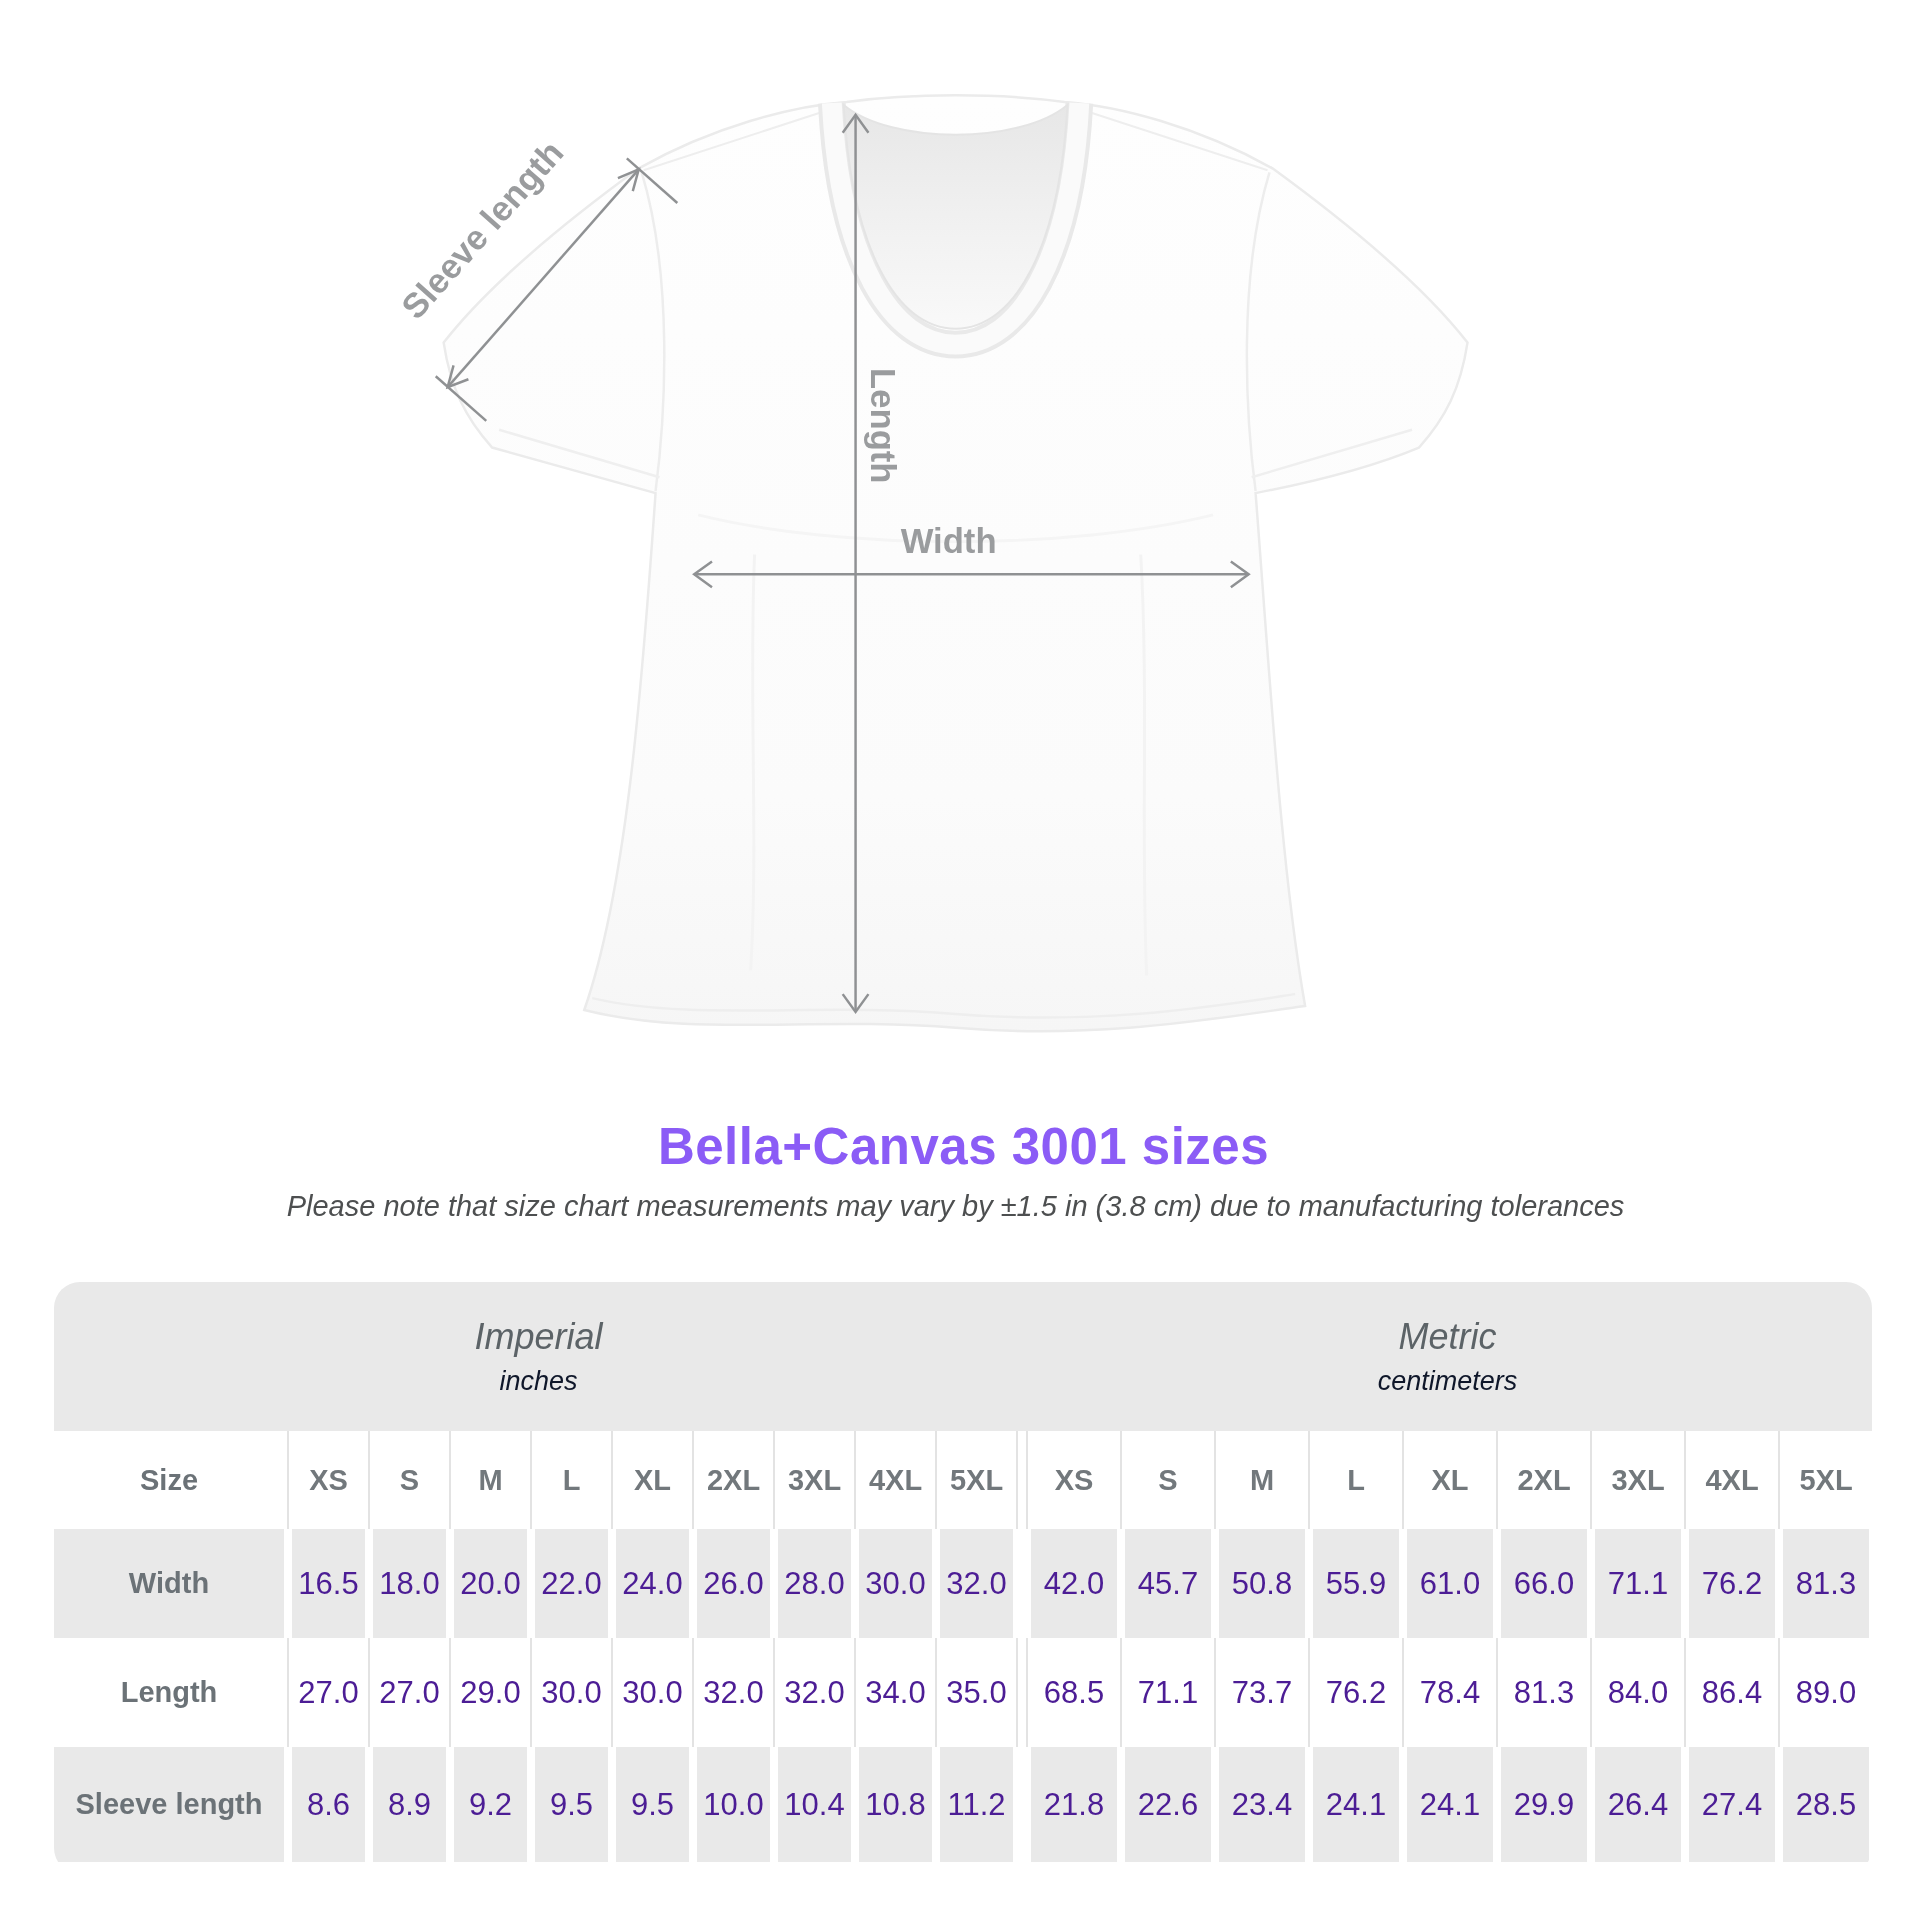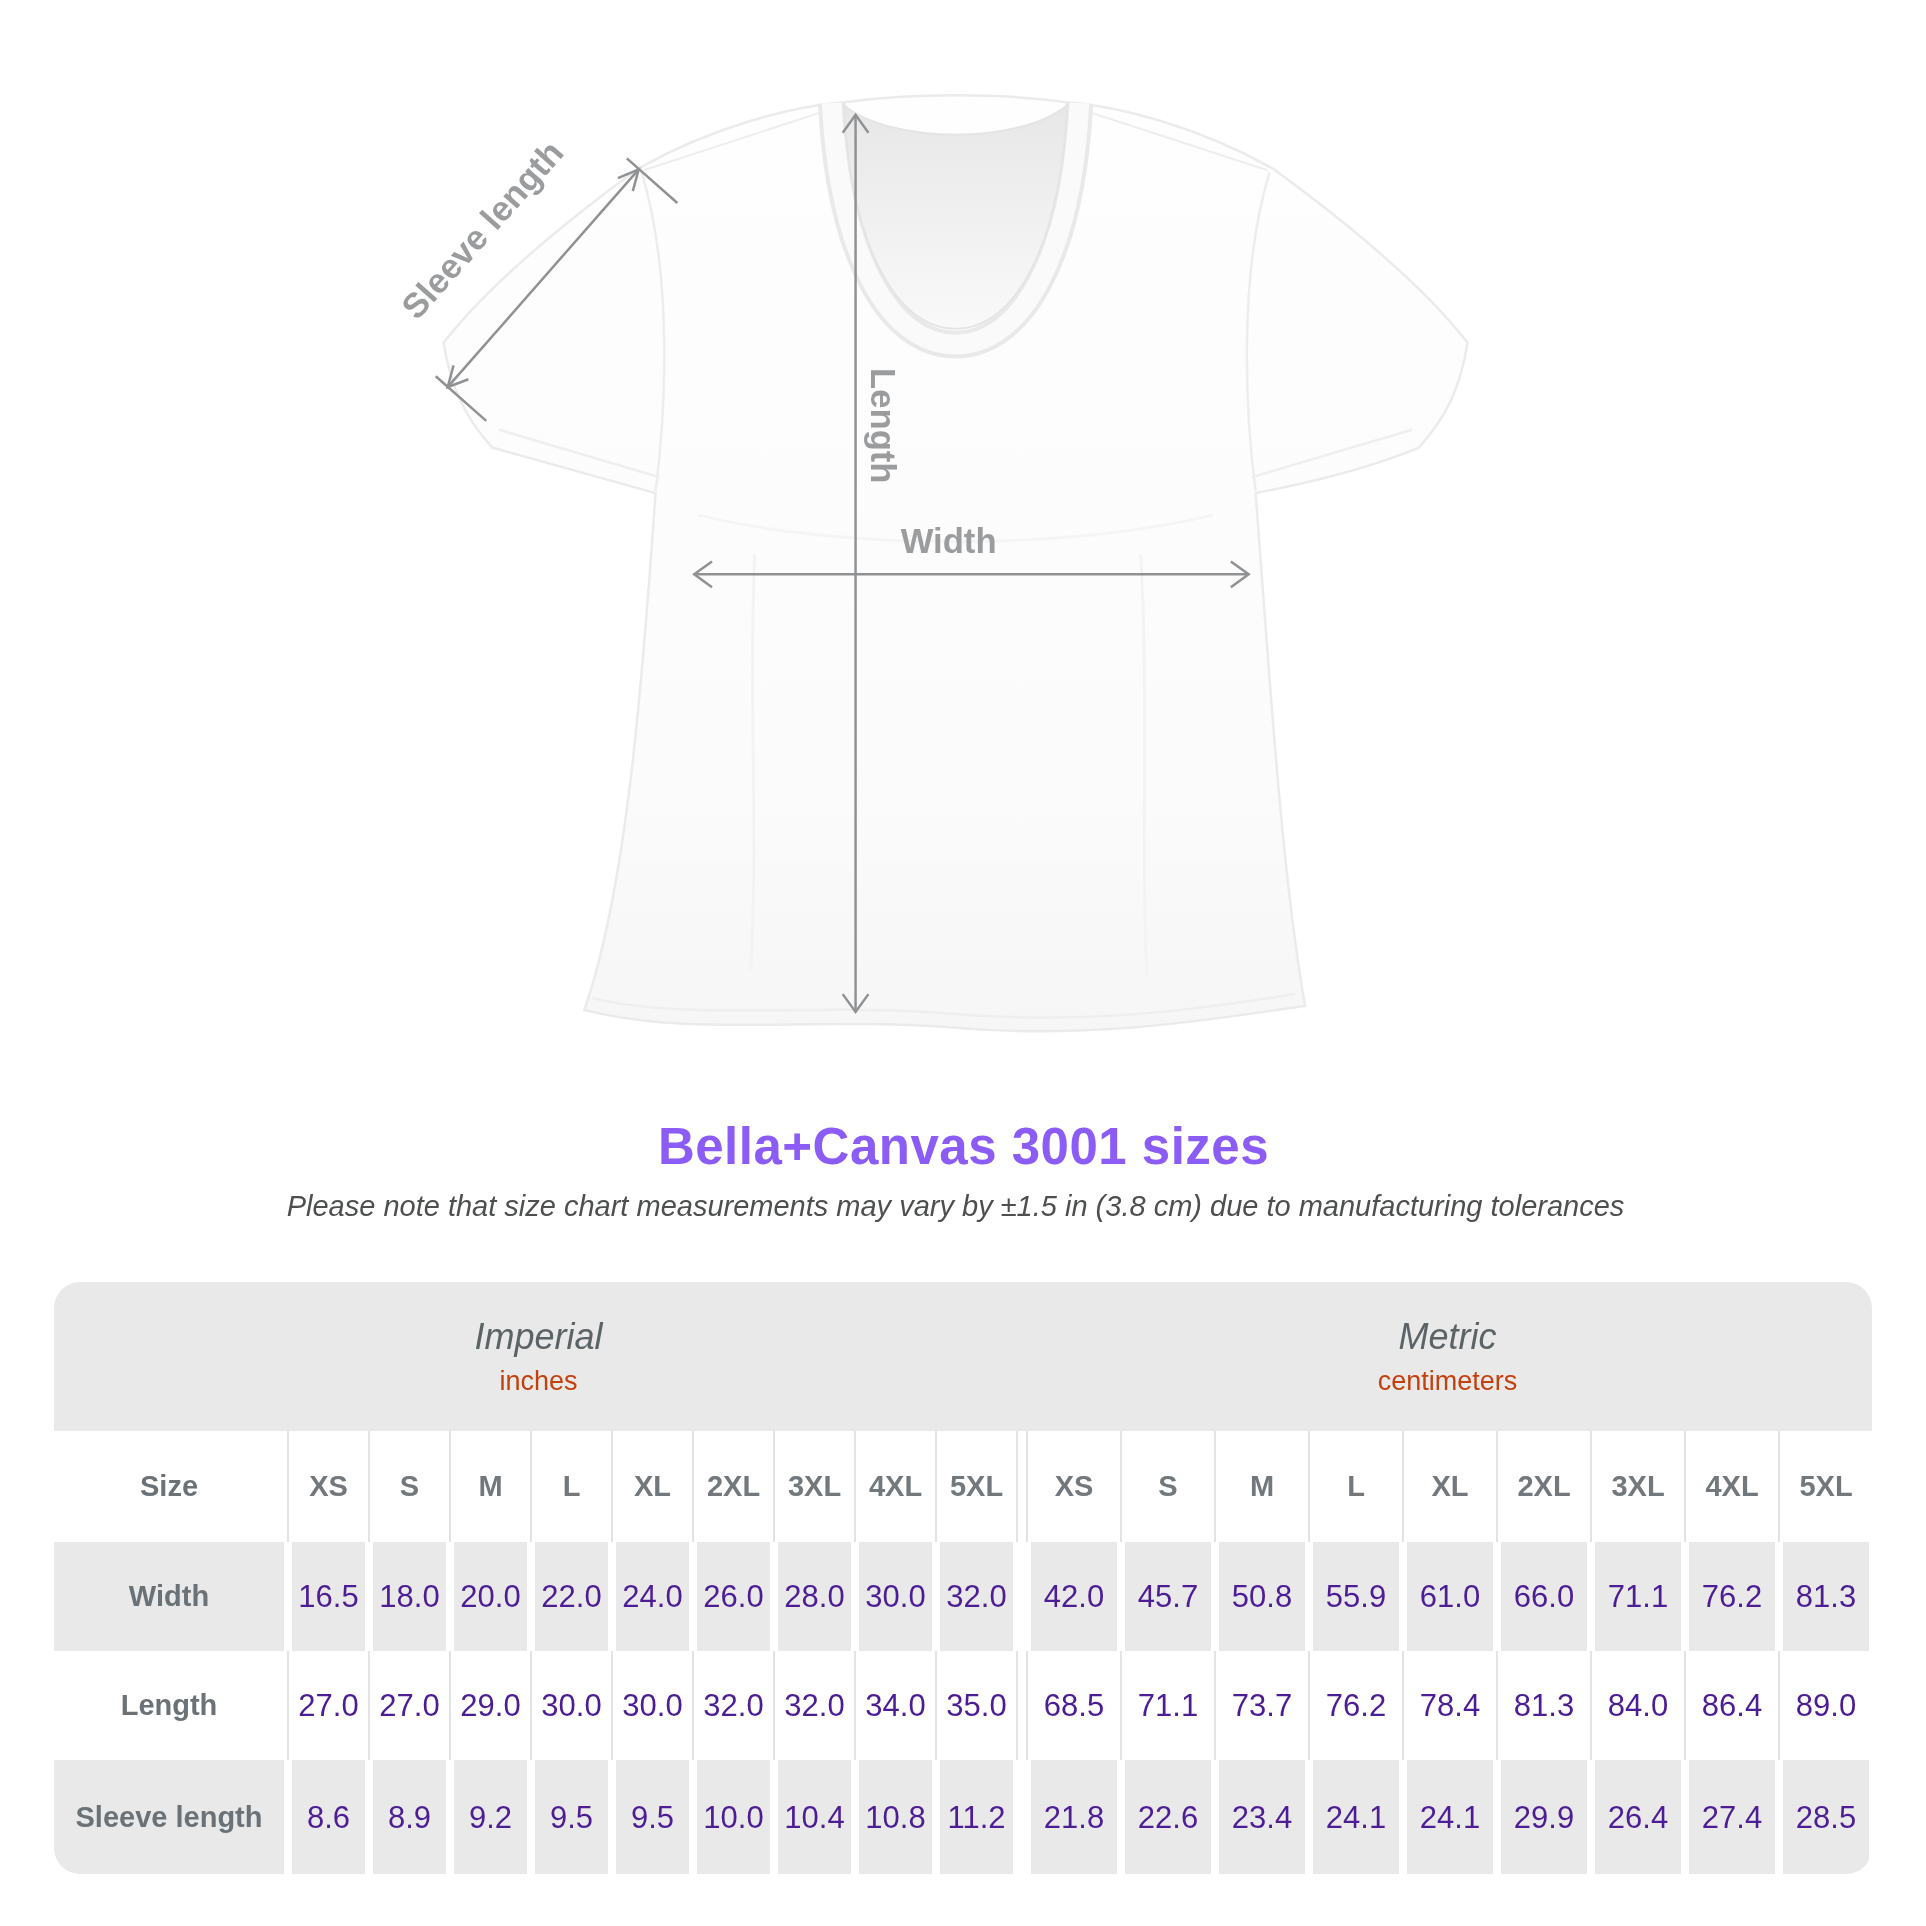--- a/index.html
+++ b/index.html
@@ -14,25 +14,25 @@
   .main-title{font-size:51px; font-weight:bold; color:#8b5cf6; letter-spacing:0.5px; margin:0;}
   .sub-title{font-size:29px; font-style:italic; color:#4d4f50; margin:14px 16px 0 0;}
 
   
   .size-table{position:absolute; left:54px; top:1282px; width:1818px; height:592px;
               border-radius:26px; overflow:hidden; background:#ffffff;}
 
   .band{height:149px; background:#e9e9e9; display:grid; grid-template-columns:969px 1fr;}
   .band .group{display:flex; flex-direction:column; align-items:center; justify-content:center; gap:8px;}
   .gname{font-size:36px; font-weight:normal; font-style:italic; color:#5c6367;}
-  .gunit{font-size:27px; color:#c2410c;}
+  .gunit{font-size:27px; font-style:italic; color:#0f172a;}
 
   .trow{display:grid; grid-template-columns:230px repeat(9,73px) 2px repeat(9,86px); column-gap:8px;}
   .trow > div{display:flex; align-items:center; justify-content:center; position:relative;}
-  .r-size{height:111px;}
+  .r-size{height:98px;}
   .r-w{height:109px;}
   .r-l{height:109px;}
   .r-s{height:115px;}
 
   .r-gray > div{background:#e9e9e9;}
   .r-gray > div.sp{background:transparent;}
   .r-white{background:#ffffff;}
   .r-white > div + div::before{content:""; position:absolute; left:-5px; top:0; bottom:0; width:2px; background:#e3e3e3;}
 
   .lab{font-size:29px; font-weight:bold; color:#6b7277;}

